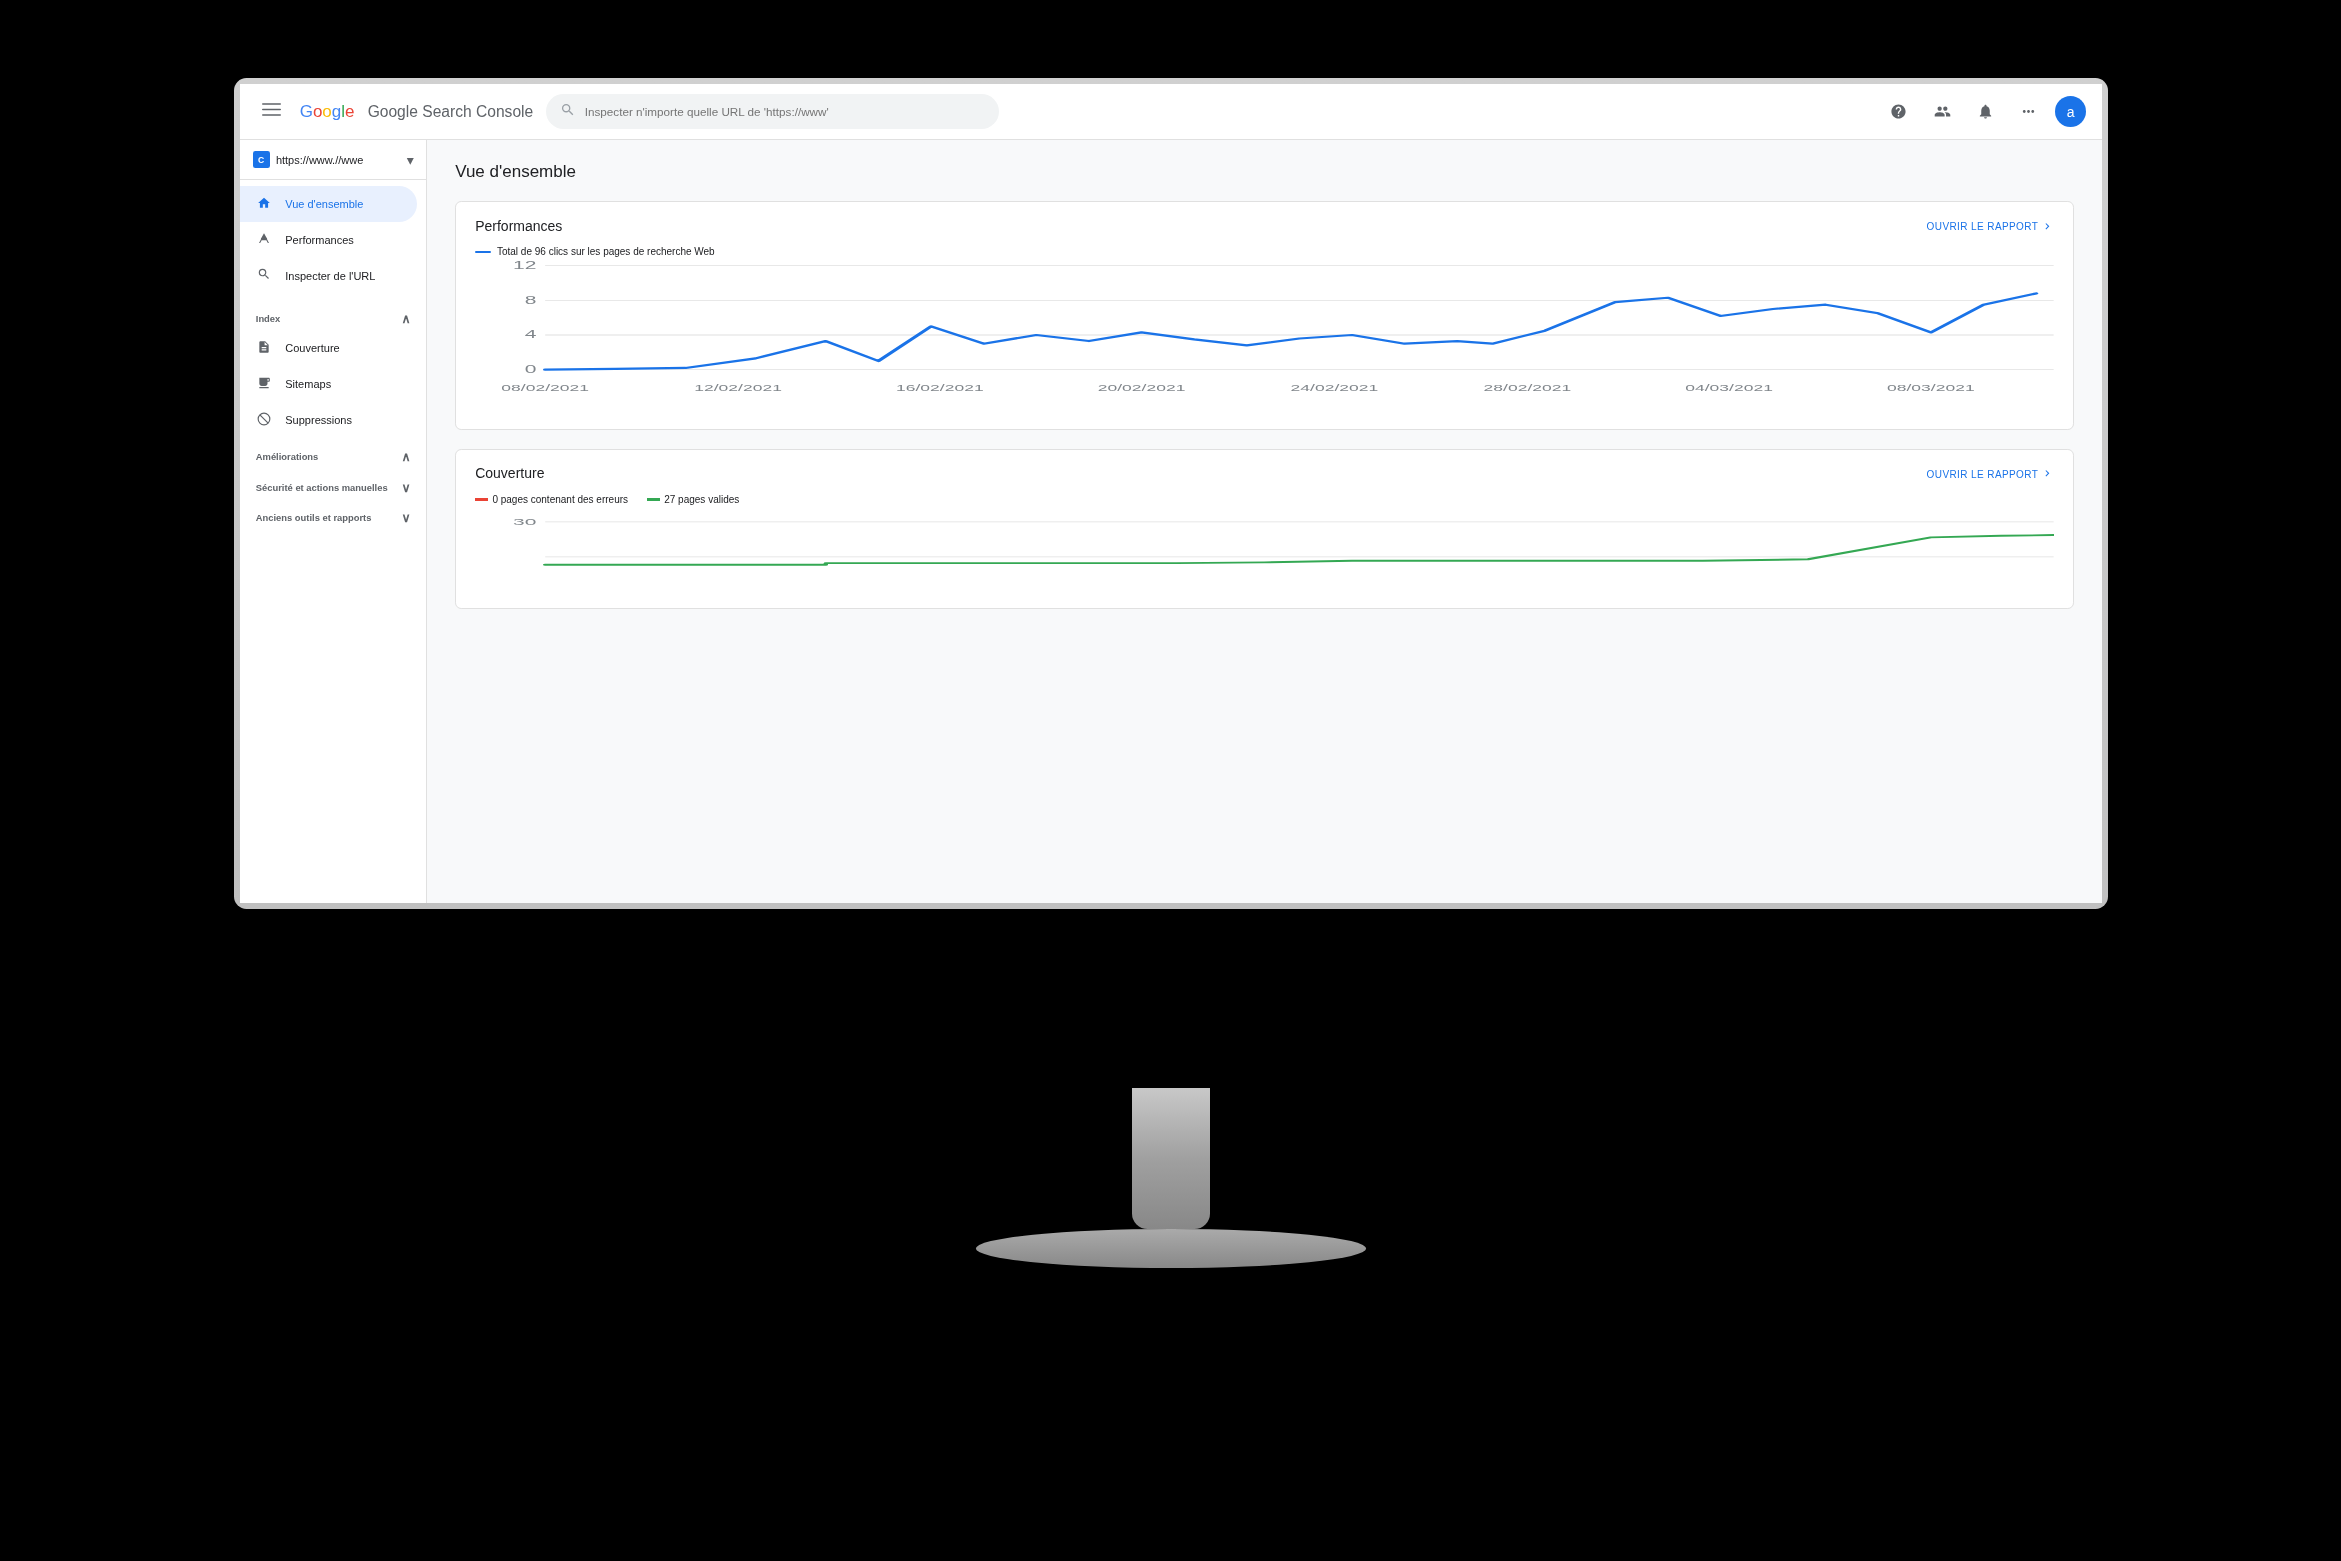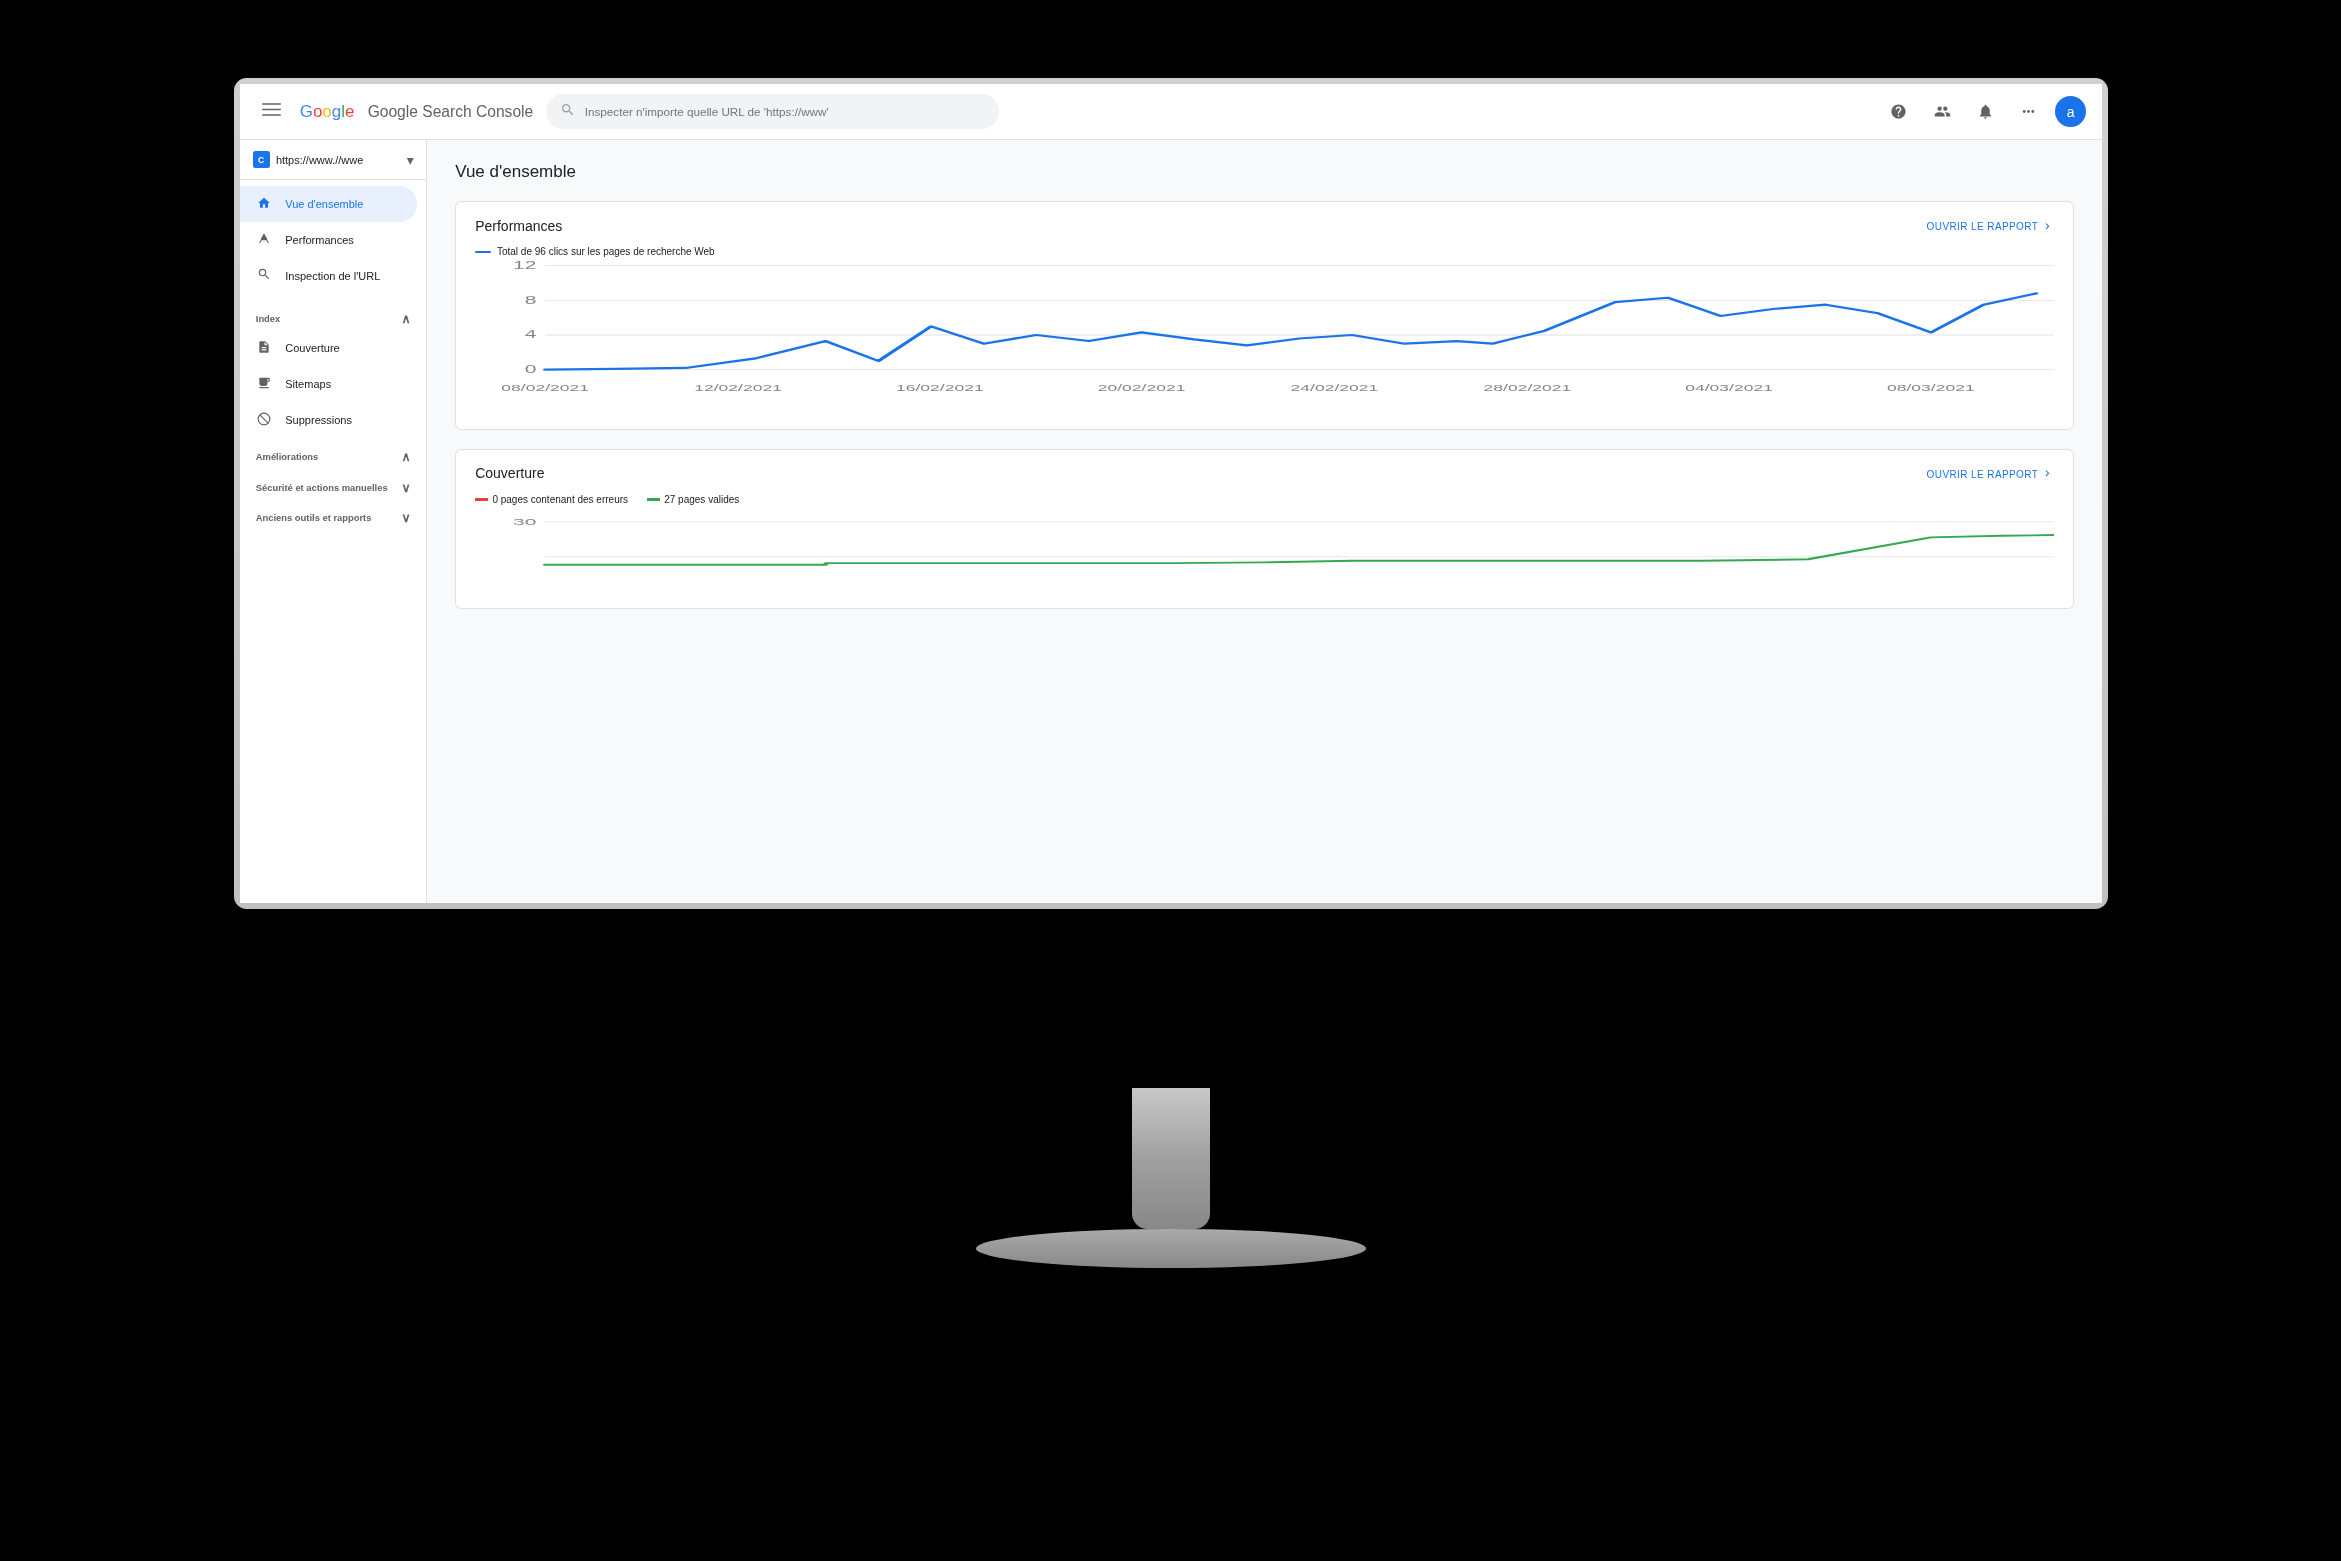--- a/index.html
+++ b/index.html
@@ -403,21 +403,21 @@
             </span>
             <span>Performances</span>
           </div>
 
           <div class="sidebar-item">
             <span class="item-icon">
               <svg width="14" height="14" viewBox="0 0 24 24" fill="#5f6368">
                 <path d="M15.5 14h-.79l-.28-.27A6.471 6.471 0 0 0 16 9.5 6.5 6.5 0 1 0 9.5 16c1.61 0 3.09-.59 4.23-1.57l.27.28v.79l5 4.99L20.49 19l-4.99-5zm-6 0C7.01 14 5 11.99 5 9.5S7.01 5 9.5 5 14 7.01 14 9.5 11.99 14 9.5 14z"></path>
               </svg>
             </span>
-            <span>Inspection de l'URL</span>
+            <span>Inspecter de l'URL</span>
           </div>
         </div>
 
         <div class="sidebar-section">
           <span>Index</span>
           <span class="sidebar-section-chevron">∧</span>
         </div>
         <div>
           <div class="sidebar-item">
             <span class="item-icon">

